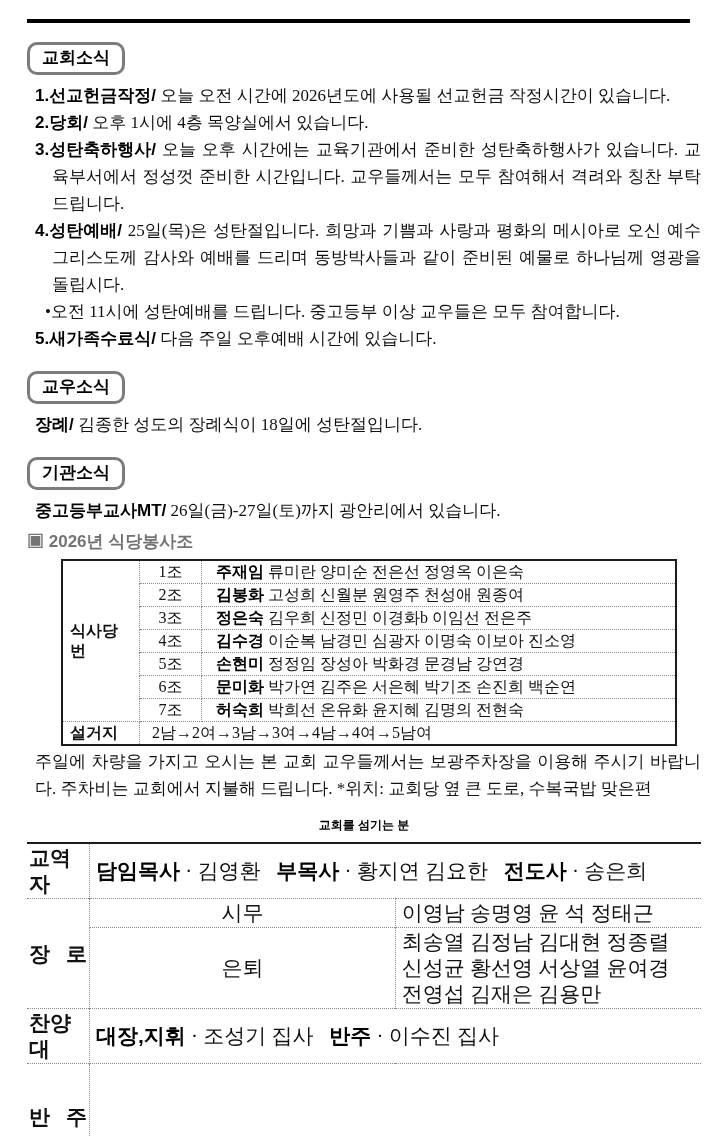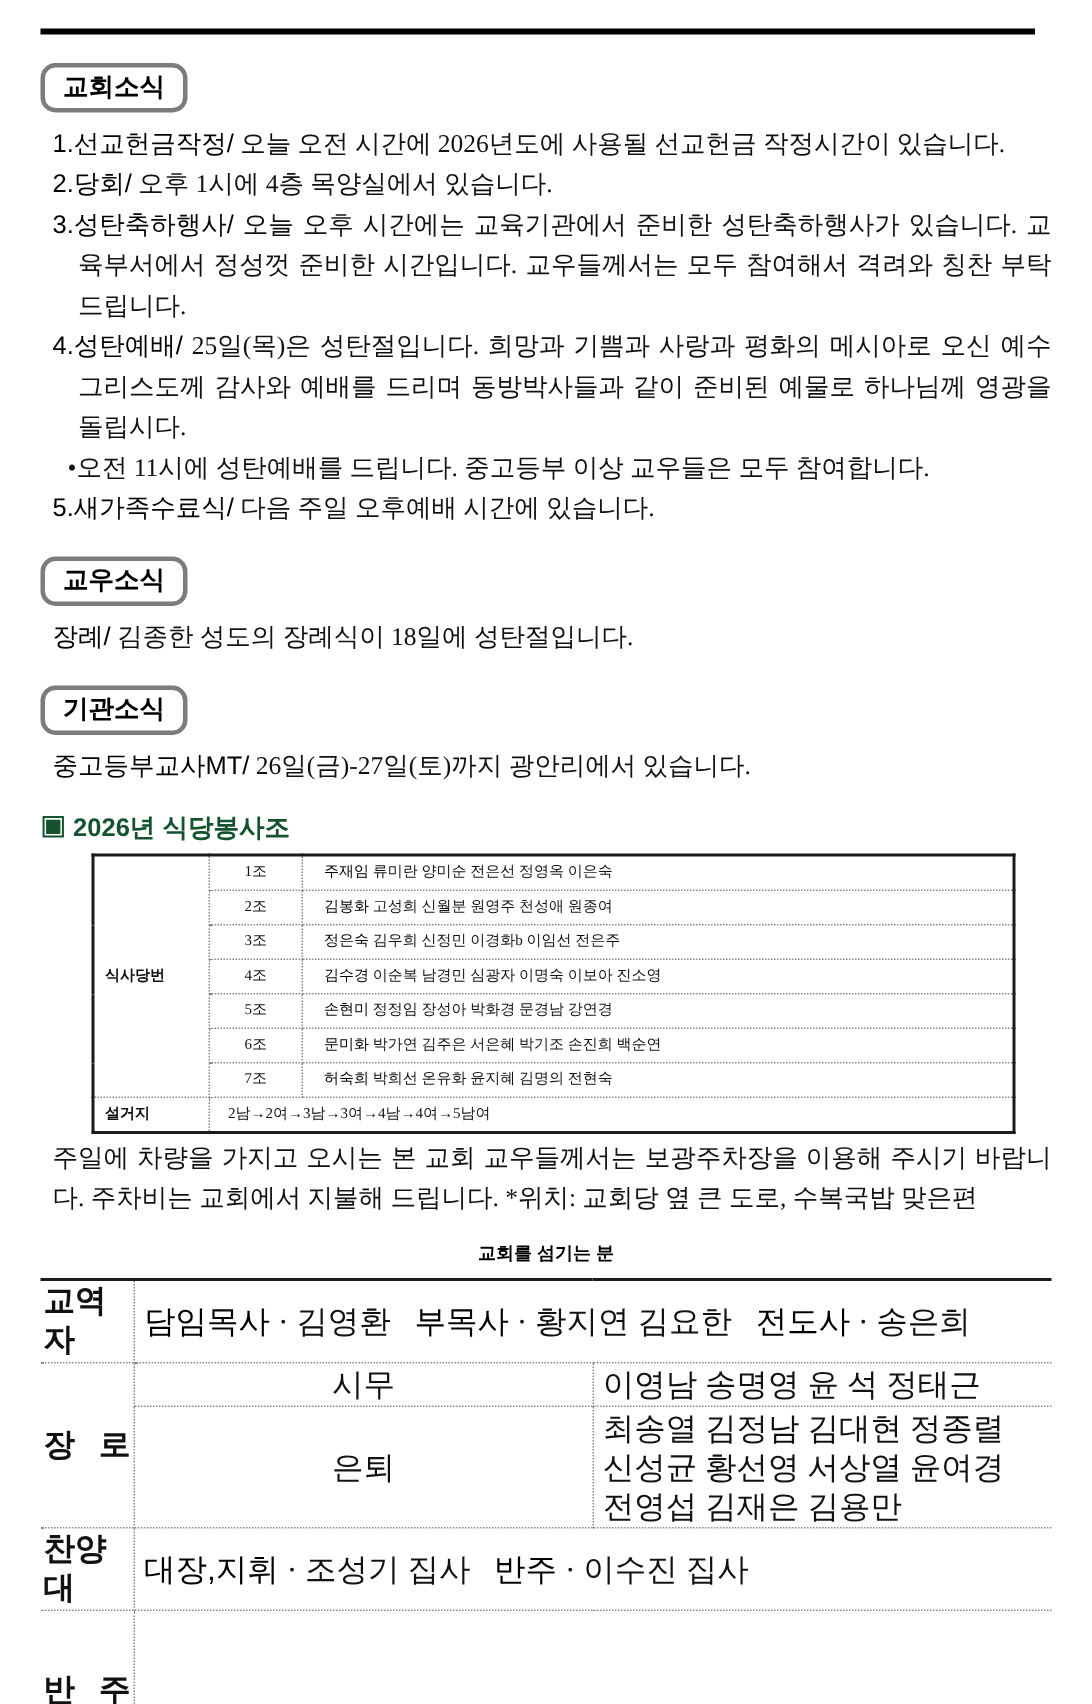--- a/index.html
+++ b/index.html
@@ -8,34 +8,34 @@
     padding:19px 27px 0 27px;background:#fff;color:#111;
     font-family:"Liberation Serif",serif;font-size:17px;line-height:27px;
     overflow:hidden;
   }
   .top-rule{height:4px;background:#000;margin-right:11px;}
   .pill{
     display:inline-block;border:3px solid #7c7c7c;border-radius:10px;
     padding:2px 12px 3px 12px;margin-top:19px;
     font-family:"Liberation Sans",sans-serif;font-weight:700;font-size:17px;line-height:22px;color:#000;
   }
-  .b{font-family:"Liberation Sans",sans-serif;font-weight:400;color:#000;}
+  .b{font-family:"Liberation Sans",sans-serif;font-weight:700;color:#000;}
   .news{margin-top:7px;text-align:justify;}
   .item{padding-left:25px;text-indent:-17px;}
   .bullet{padding-left:18px;}
   .single{margin-top:7px;padding-left:8px;}
   .heading{
     font-family:"Liberation Sans",sans-serif;font-weight:700;font-size:17px;line-height:24px;
-    margin-top:16px;color:#14532d;
+    margin-top:6px;color:#737373;
   }
   
   table{border-collapse:collapse;}
   .t1{margin:5px 0 0 34px;width:616px;table-layout:fixed;}
   .t1{border:2px solid #1c1c1c;}
-  .t1 th,.t1 td{border:1px dotted #8a8a8a;height:22px;padding:0;font-size:10px;line-height:20px;font-weight:normal;}
+  .t1 th,.t1 td{border:1px dotted #8a8a8a;height:22px;padding:0;font-size:16px;line-height:20px;font-weight:normal;}
   .t1 .lbl{width:62px;font-family:"Liberation Sans",sans-serif;font-weight:700;padding:0 7px;
            text-align:justify;text-align-last:justify;}
   .t1 .no{width:61px;text-align:center;}
   .t1 .names{padding:0 4px 0 14px;text-align:left;}
   .t1 .dishv{padding:0 4px 0 12px;text-align:left;margin-top:12px;}
   
   .parking{margin-top:2px;padding:0 0 0 8px;text-align:justify;}
   
   .center-title{text-align:center;font-family:"Liberation Sans",sans-serif;font-weight:700;
                 font-size:12px;line-height:24px;margin-top:11px;color:#000;}

